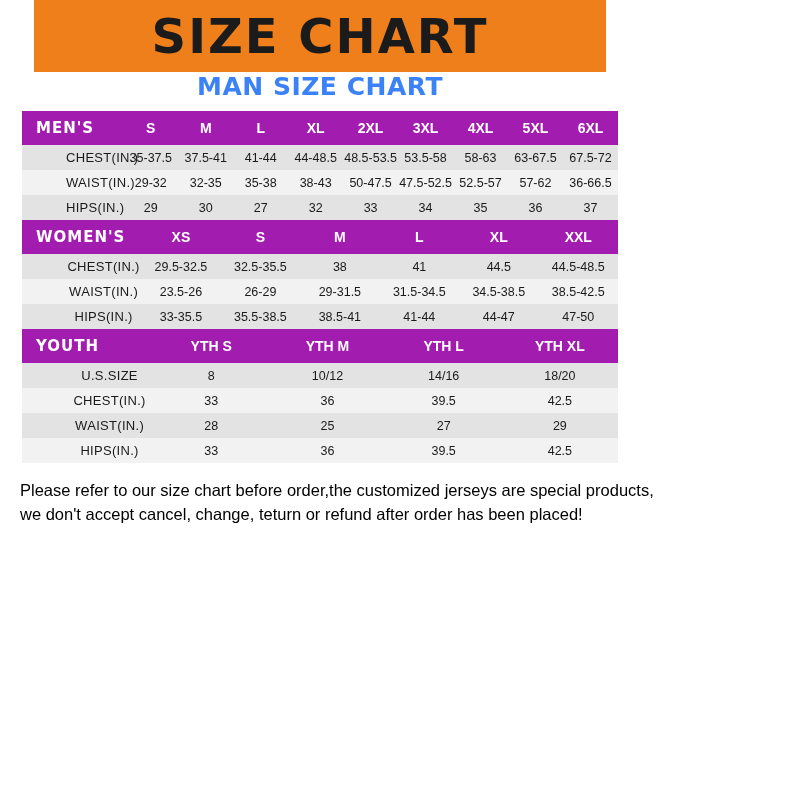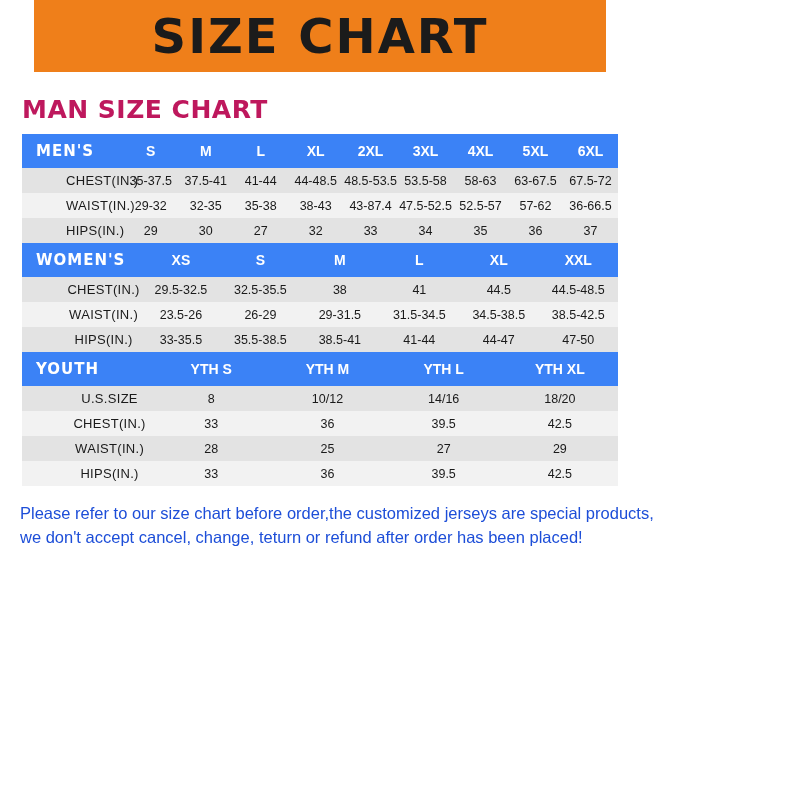--- a/index.html
+++ b/index.html
@@ -47,44 +47,44 @@
     background: #ffffff;
   }
   .banner .corner-left { left: 0; }
   .banner .corner-right { right: 0; }
 
   
   .section {
     padding: 0 22px;
   }
   .section-title {
-    text-align: left;
+    text-align: center;
     font-family: "DejaVu Sans", sans-serif;
     font-weight: bold;
     font-size: 25px;
-    color: #be185d;
+    color: #3b82f6;
     letter-spacing: 0.5px;
-    margin: 23px 0 10px 0;
+    margin: 0 0 10px 0;
   }
   table.size-table {
     width: 100%;
     border-collapse: collapse;
     table-layout: fixed;
   }
   table.size-table th,
   table.size-table td {
     text-align: center;
     font-size: 12.5px;
     color: #1a1a1a;
     height: 25px;
     padding: 0;
     font-family: "Liberation Sans", sans-serif;
   }
   table.size-table thead th {
-    background: #3b82f6;
+    background: #a21caf;
     color: #ffffff;
     font-size: 14px;
     height: 34px;
     font-weight: bold;
   }
   table.size-table thead th.rowhead {
     text-align: left;
     padding-left: 14px;
     letter-spacing: 1px;
     font-family: "DejaVu Sans", sans-serif;
@@ -101,21 +101,21 @@
   }
   
   .men-table col.first { width: 17%; }
   .women-table col.first { width: 20%; }
   .youth-table col.first { width: 22%; }
 
   
   .note {
     margin-top: 16px;
     padding: 0 20px;
-    color: #1d4ed8;
+    color: #000000;
     font-size: 16.5px;
     line-height: 1.45;
     font-family: "Liberation Sans", sans-serif;
   }
   .note div { white-space: nowrap; }
 </style>
 </head>
 <body>
 
 <div class="page">
@@ -167,21 +167,21 @@
           <td>58-63</td>
           <td>63-67.5</td>
           <td>67.5-72</td>
         </tr>
         <tr>
           <td class="rowhead">WAIST(IN.)</td>
           <td>29-32</td>
           <td>32-35</td>
           <td>35-38</td>
           <td>38-43</td>
-          <td>43-87.4</td>
+          <td>50-47.5</td>
           <td>47.5-52.5</td>
           <td>52.5-57</td>
           <td>57-62</td>
           <td>36-66.5</td>
         </tr>
         <tr>
           <td class="rowhead">HIPS(IN.)</td>
           <td>29</td>
           <td>30</td>
           <td>27</td>

